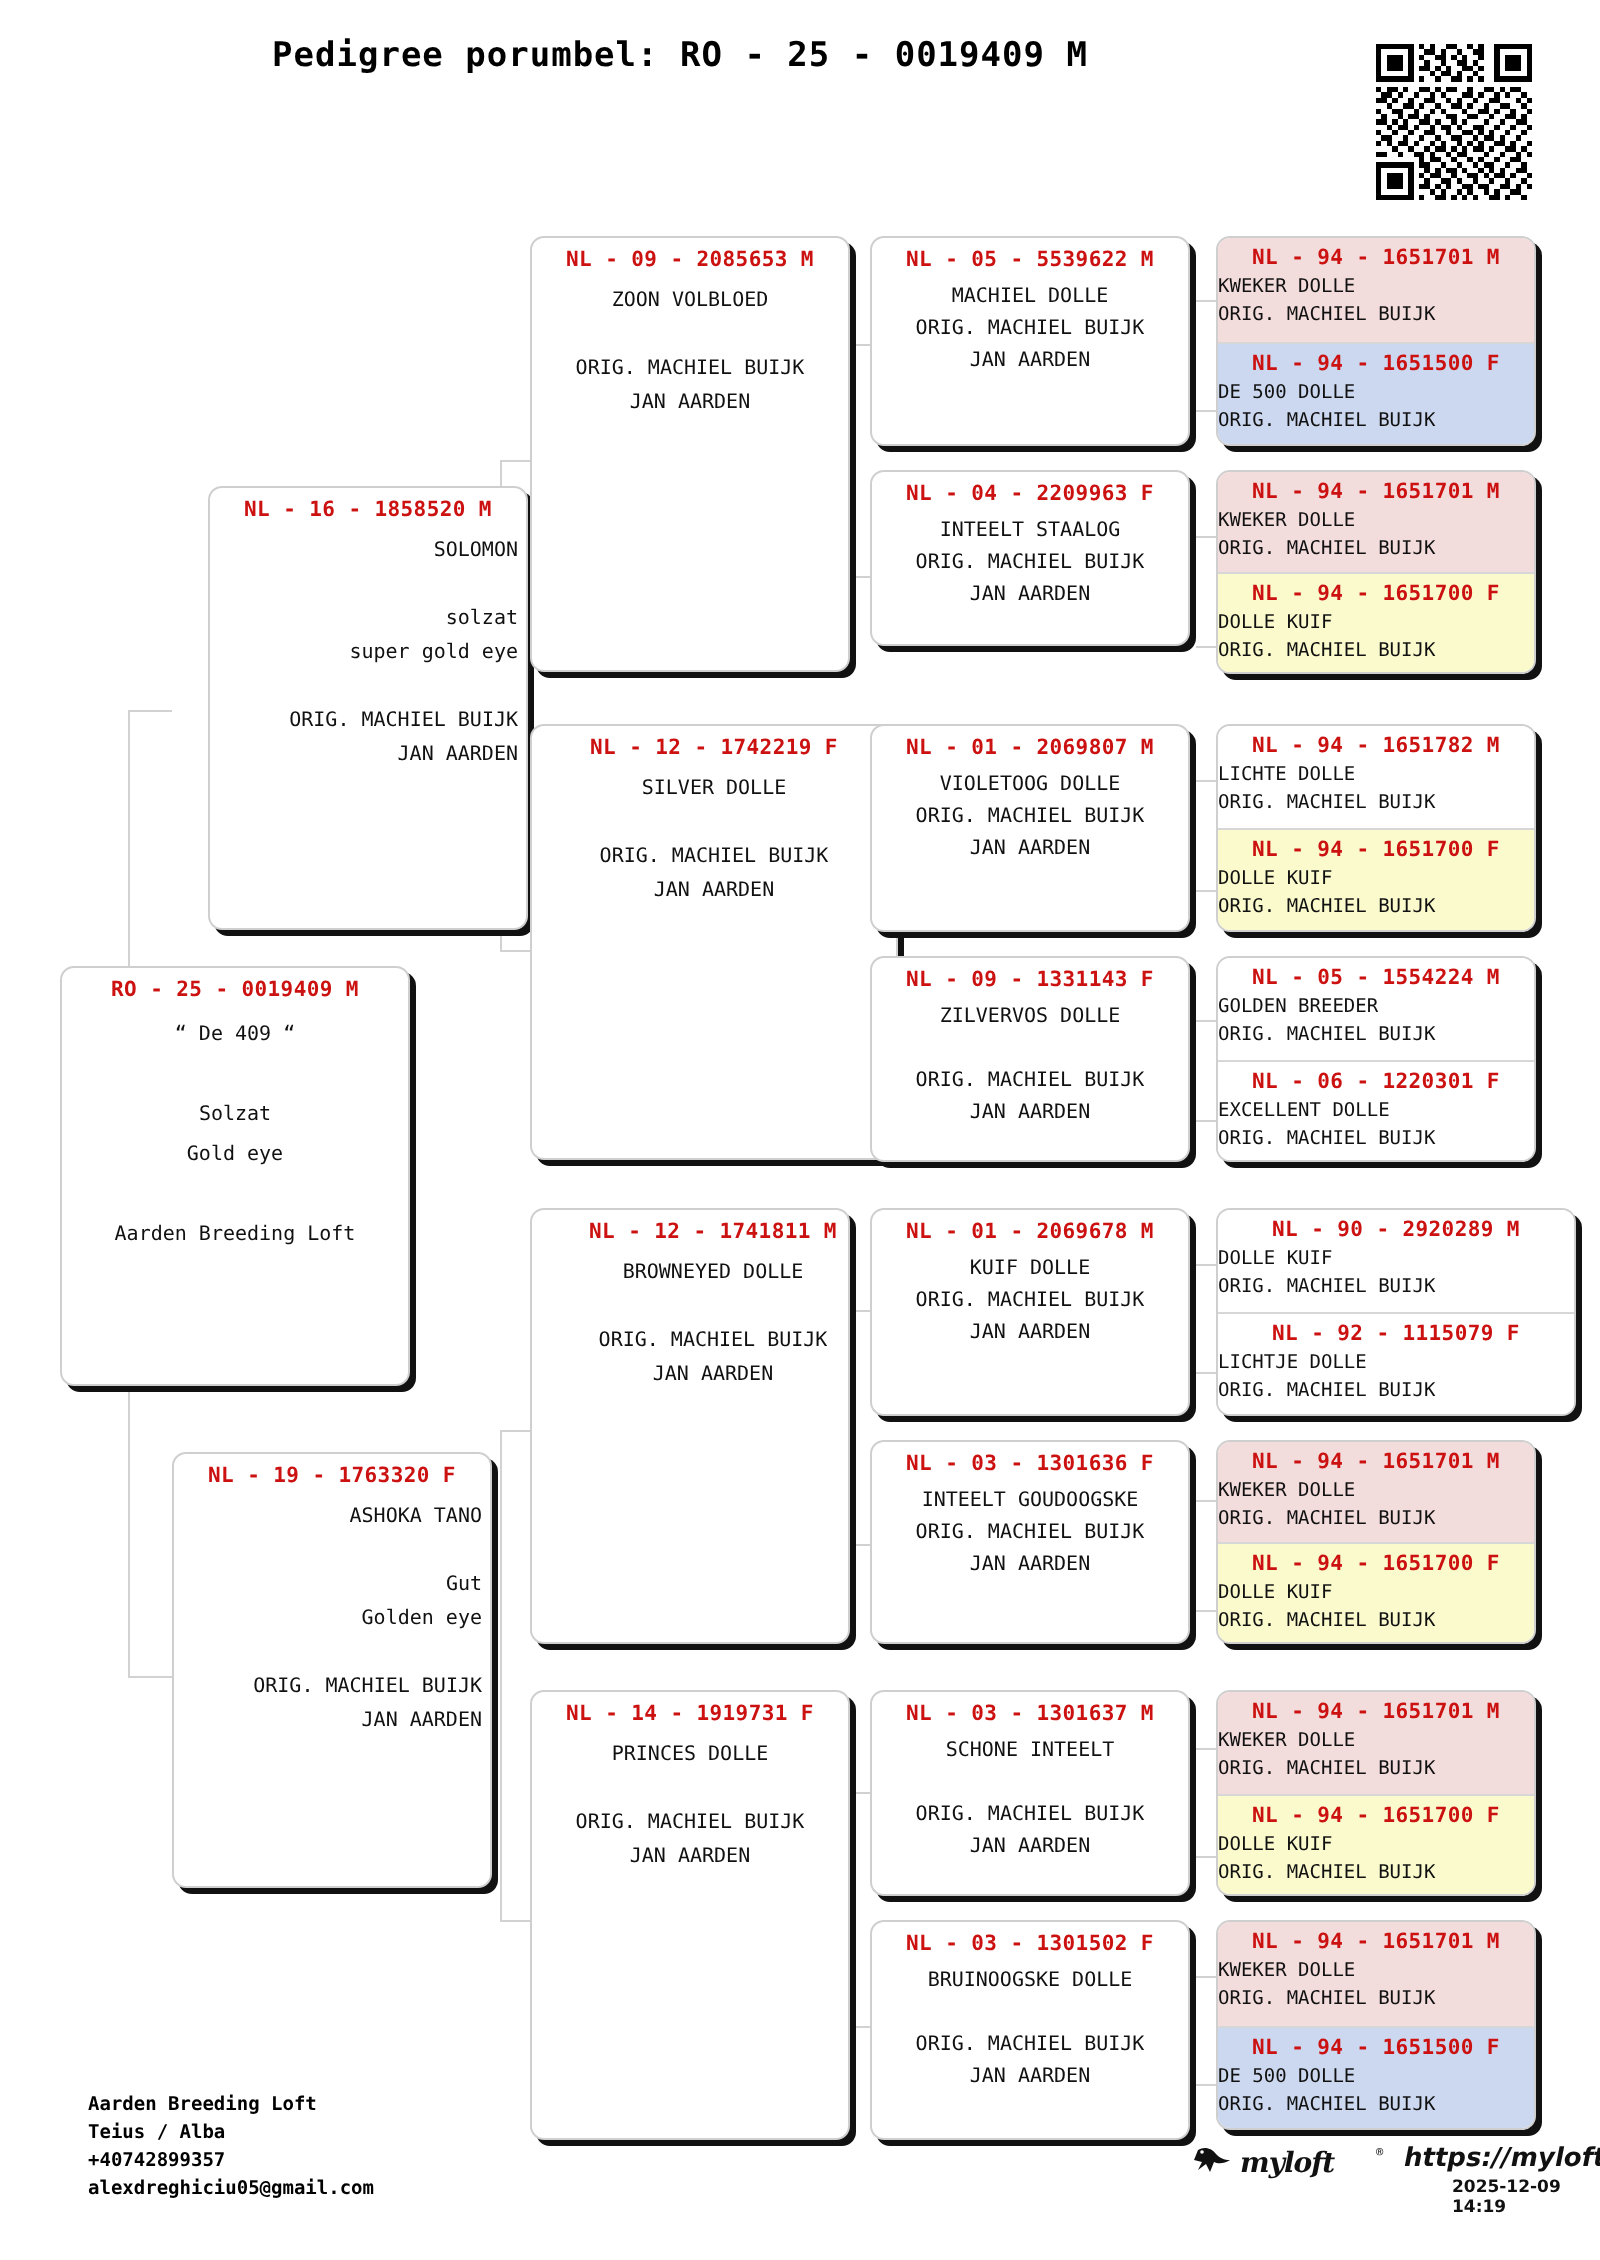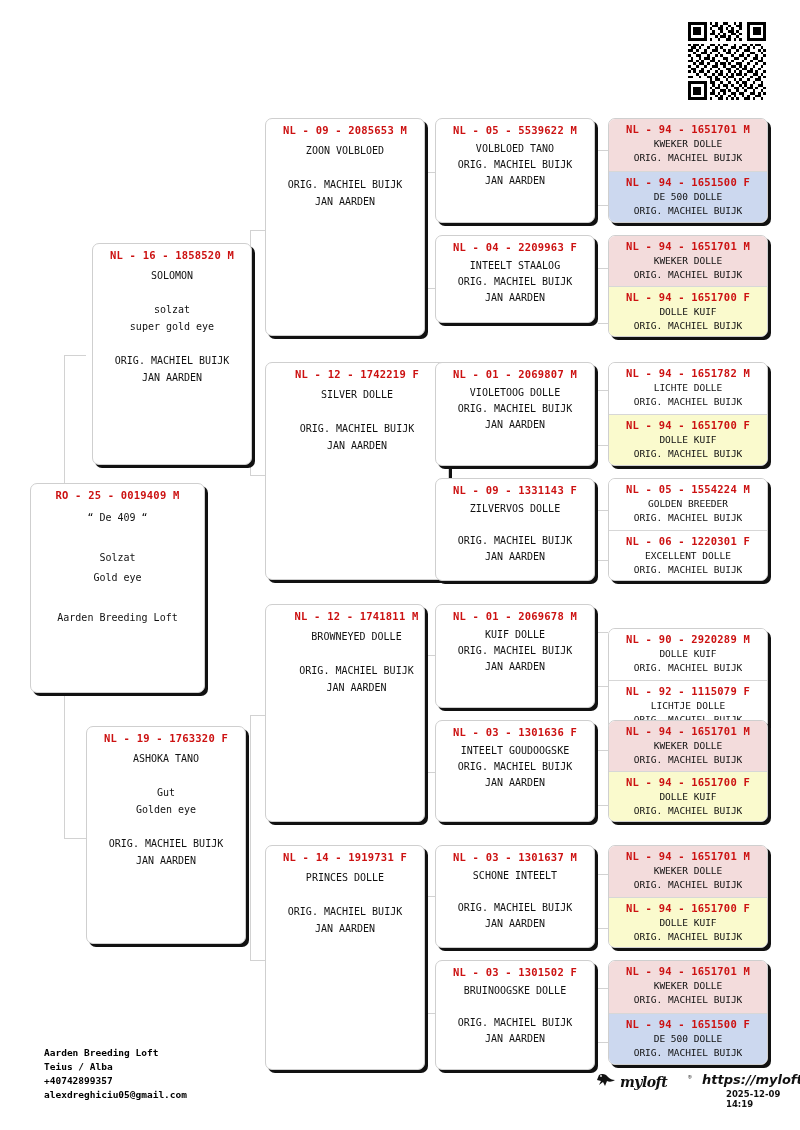--- a/index.html
+++ b/index.html
@@ -33,40 +33,40 @@
     font-size:10.5px;font-weight:bold;color:#cc1111;
     text-align:center;padding-top:5px;letter-spacing:.2px;
     white-space:nowrap;
   }
   .card .bd{
     font-size:10px;color:#111;text-align:center;line-height:15px;
     padding:4px 4px 0 4px;white-space:pre-line;
   }
   .card.subject .hd{font-size:10.5px;}
   .card.subject .bd{line-height:20px;padding-top:7px;}
-  .card.gen1 .bd{line-height:17px;padding-top:6px;}
+  .card.gen1 .bd{line-height:17px;padding-top:6px;text-align:right;}
   .card.gen2 .bd{line-height:17px;padding-top:6px;}
   .card.gen3 .bd{line-height:16px;padding-top:5px;}
 
   
   .pair{
     position:absolute;box-sizing:border-box;
     border-radius:7px;box-shadow:3px 3px 0 0 #111;
     overflow:hidden;background:#fff;border:1px solid #cfcfcf;
   }
   .pair .half{
     box-sizing:border-box;height:50%;padding-top:4px;
   }
   .pair .half + .half{border-top:1px solid #d7d7d7;}
   .pair .hd{
     font-size:10.5px;font-weight:bold;color:#cc1111;text-align:center;
     white-space:nowrap;letter-spacing:.2px;
   }
   .pair .bd{
-    font-size:9.5px;color:#111;text-align:center;line-height:14px;
+    font-size:9.5px;color:#111;text-align:left;line-height:14px;
     padding-top:2px;white-space:pre-line;
   }
 
   
   .conn{position:absolute;background:#d2d2d2;}
   .conn.v{width:1px;}
   .conn.h{height:1px;}
 
   
   .footer-left{
@@ -92,20 +92,21 @@
   .brand .stamp{
     position:absolute;left:130px;top:19px;font-size:8.5px;font-weight:bold;color:#111;
     font-family:"DejaVu Sans","Liberation Sans",sans-serif;
   }
 </style>
 </head>
 <body>
 
 <div class="page">
 
+  <div class="title">Pedigree porumbel: RO - 25 - 0019409 M</div>
 
   <div class="qr">
     <svg width="78" height="78" viewBox="0 0 29 29" shape-rendering="crispEdges" aria-hidden="true">
       <rect width="29" height="29" fill="#fff"></rect>
       <g fill="#000">
         <rect x="0" y="0" width="7" height="1"></rect>
           <rect x="0" y="6" width="7" height="1"></rect>
         <rect x="0" y="0" width="1" height="7"></rect>
           <rect x="6" y="0" width="1" height="7"></rect>
         <rect x="2" y="2" width="3" height="3"></rect>
@@ -393,21 +394,21 @@
   <div class="card subject" style="left:30px;top:483px;width:175px;height:210px;">
     <div class="hd">RO - 25 - 0019409 M</div>
     <div class="bd">“ De 409 “
 
 Solzat
 Gold eye
 
 Aarden Breeding Loft</div>
   </div>
 
-  <div class="card gen1" style="left:92px;top:243px;width:160px;height:222px;">
+  <div class="card gen1" style="left:104px;top:243px;width:160px;height:222px;">
     <div class="hd">NL - 16 - 1858520 M</div>
     <div class="bd">SOLOMON
 
 solzat
 super gold eye
 
 ORIG. MACHIEL BUIJK
 JAN AARDEN</div>
   </div>
   <div class="card gen1" style="left:86px;top:726px;width:160px;height:218px;">
@@ -445,21 +446,21 @@
   <div class="card gen2" style="left:265px;top:845px;width:160px;height:225px;">
     <div class="hd">NL - 14 - 1919731 F</div>
     <div class="bd">PRINCES DOLLE
 
 ORIG. MACHIEL BUIJK
 JAN AARDEN</div>
   </div>
 
   <div class="card gen3" style="left:435px;top:118px;width:160px;height:105px;">
     <div class="hd">NL - 05 - 5539622 M</div>
-    <div class="bd">VOLBLOED TANO
+    <div class="bd">MACHIEL DOLLE
 ORIG. MACHIEL BUIJK
 JAN AARDEN</div>
   </div>
   <div class="card gen3" style="left:435px;top:235px;width:160px;height:88px;">
     <div class="hd">NL - 04 - 2209963 F</div>
     <div class="bd">INTEELT STAALOG
 ORIG. MACHIEL BUIJK
 JAN AARDEN</div>
   </div>
   <div class="card gen3" style="left:435px;top:362px;width:160px;height:104px;">
@@ -547,21 +548,21 @@
       <div class="bd">GOLDEN BREEDER
 ORIG. MACHIEL BUIJK</div>
     </div>
     <div class="half" style="background:#ffffff;">
       <div class="hd">NL - 06 - 1220301 F</div>
       <div class="bd">EXCELLENT DOLLE
 ORIG. MACHIEL BUIJK</div>
     </div>
   </div>
 
-  <div class="pair" style="left:608px;top:604px;width:160px;height:104px;margin-top:24px;">
+  <div class="pair" style="left:608px;top:604px;width:180px;height:104px;">
     <div class="half" style="background:#ffffff;">
       <div class="hd">NL - 90 - 2920289 M</div>
       <div class="bd">DOLLE KUIF
 ORIG. MACHIEL BUIJK</div>
     </div>
     <div class="half" style="background:#ffffff;">
       <div class="hd">NL - 92 - 1115079 F</div>
       <div class="bd">LICHTJE DOLLE
 ORIG. MACHIEL BUIJK</div>
     </div>

